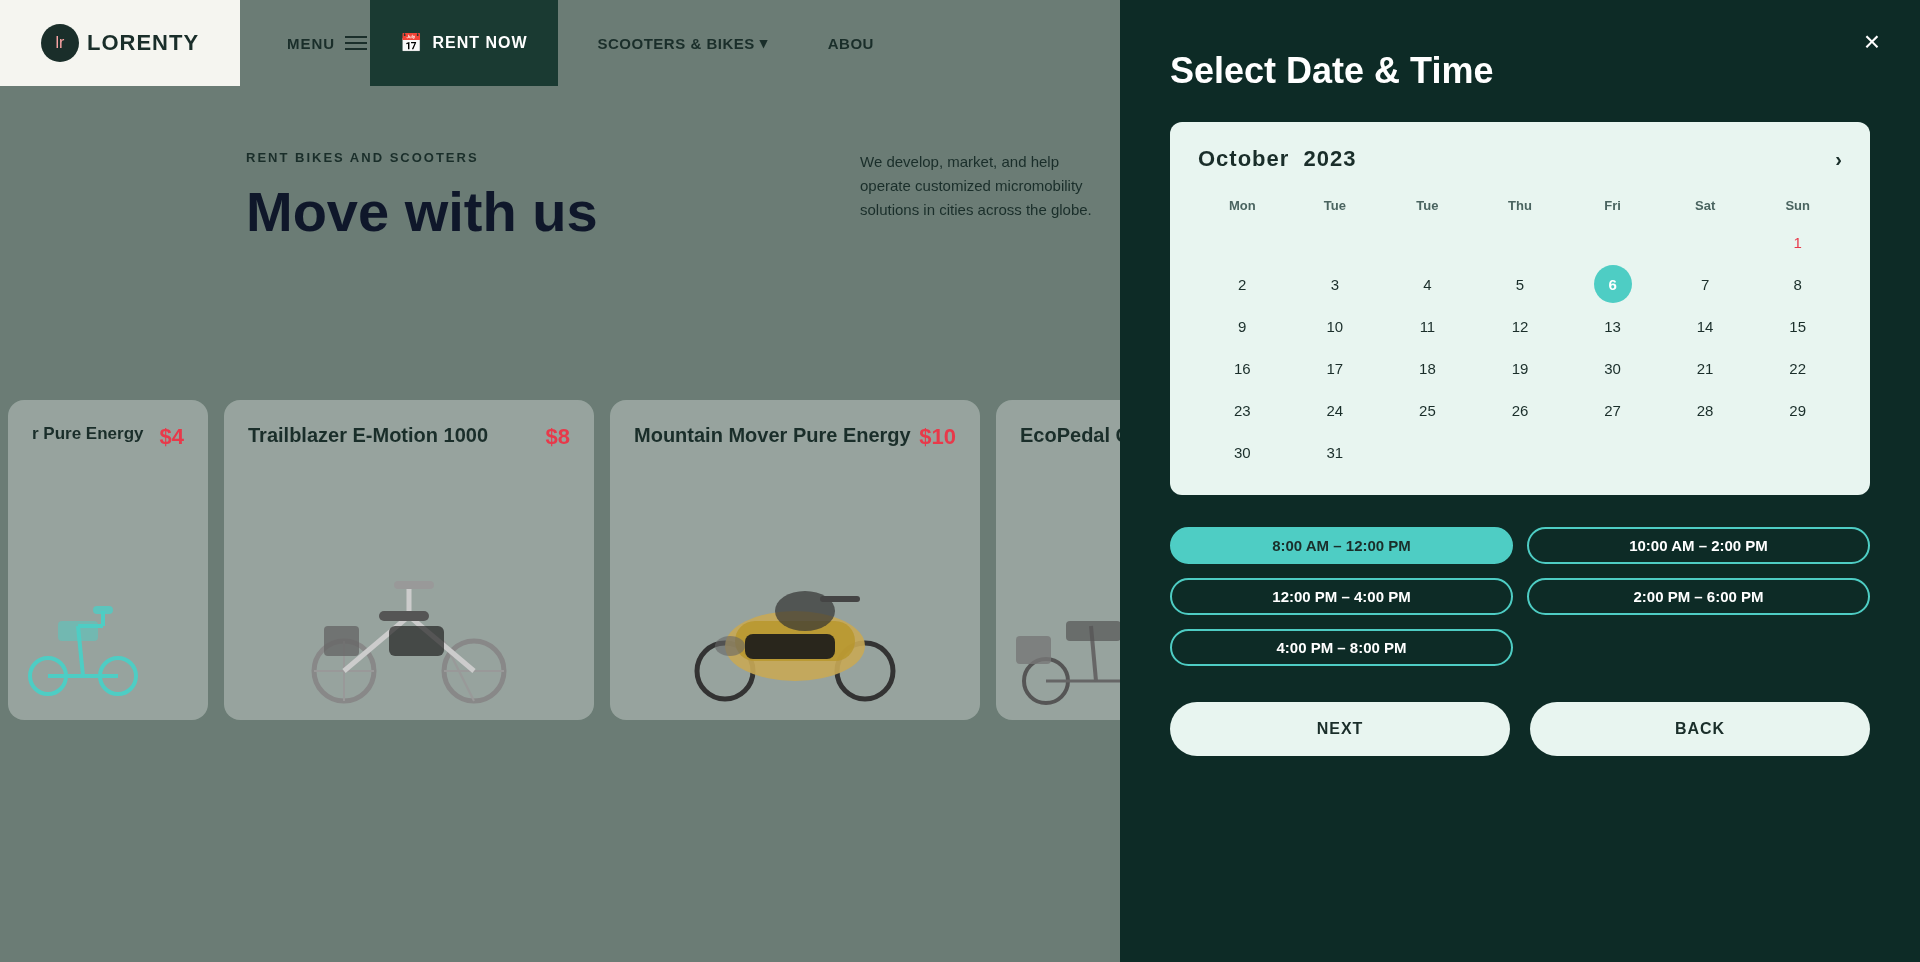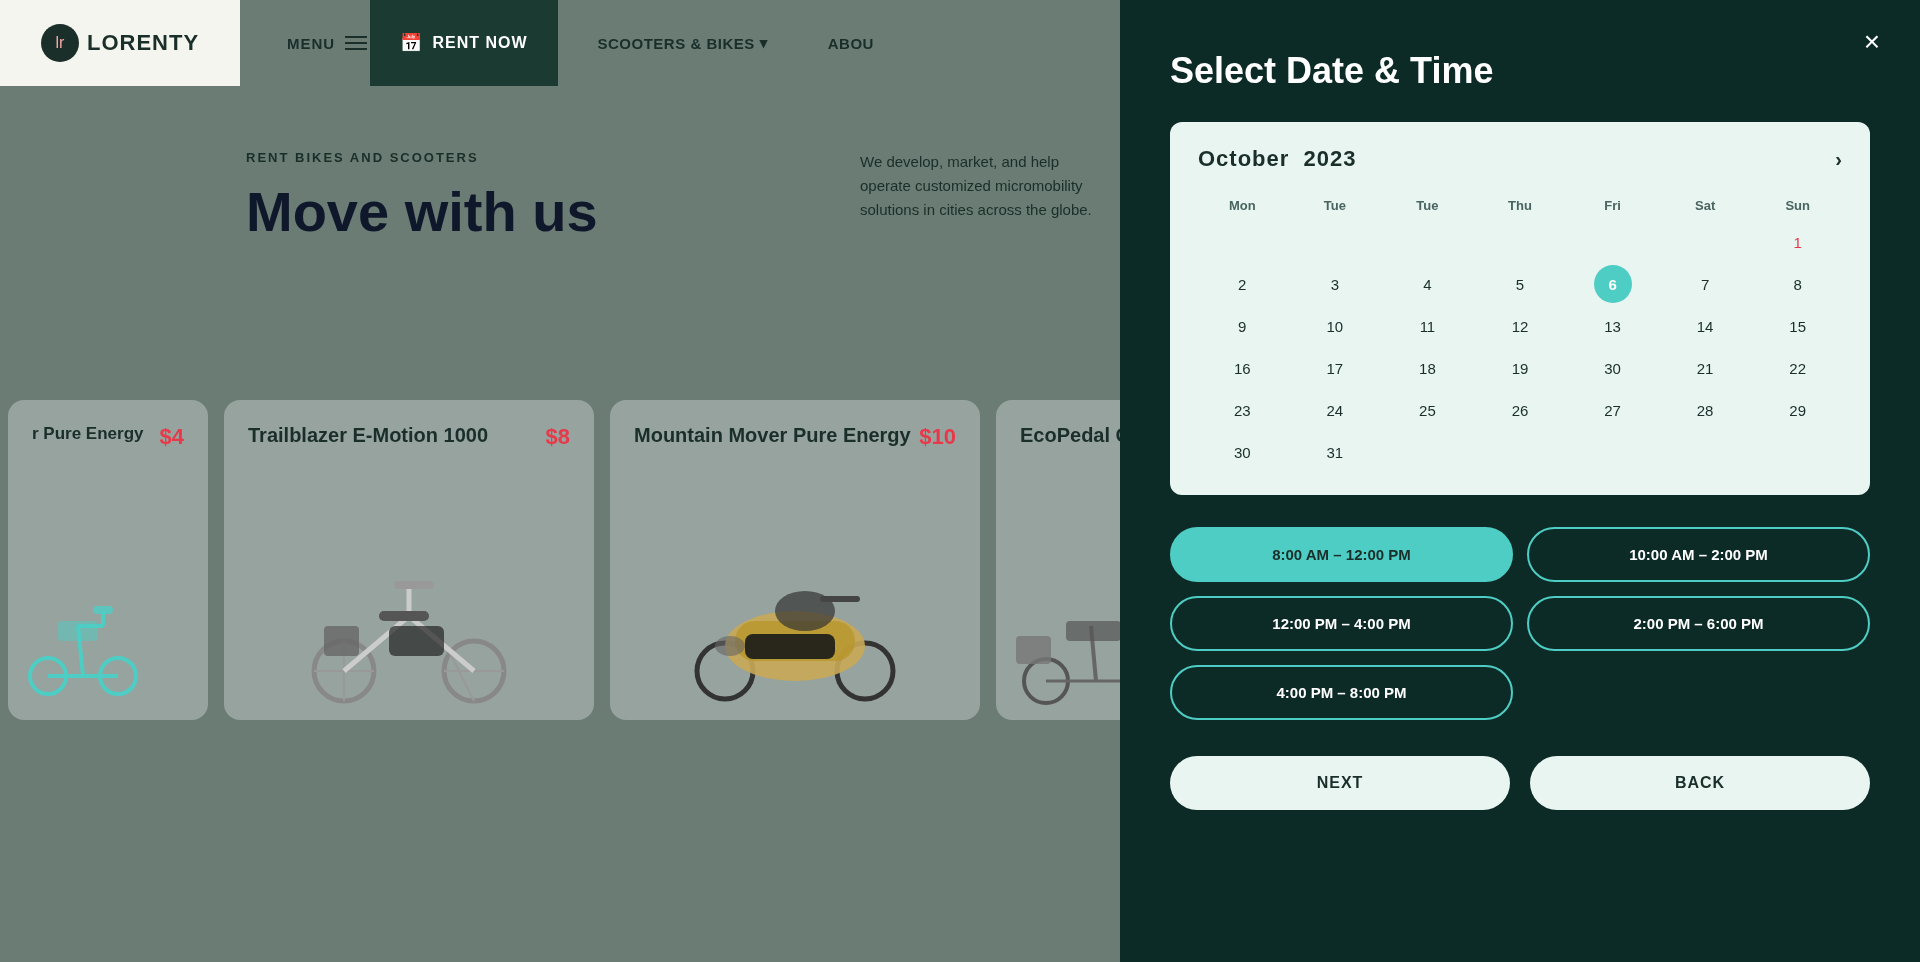--- a/index.html
+++ b/index.html
@@ -295,21 +295,21 @@
     .time-slots {
       display: grid;
       grid-template-columns: 1fr 1fr;
       gap: 14px;
       margin-bottom: 36px;
     }
 
     .time-slot {
       border: 2px solid #4ecdc4;
       border-radius: 50px;
-      padding: 17px 20px;
+      padding: 8px 20px;
       text-align: center;
       font-size: 15px;
       font-weight: 600;
       color: white;
       cursor: pointer;
       background: transparent;
     }
 
     .time-slot.selected {
       background: #4ecdc4;

